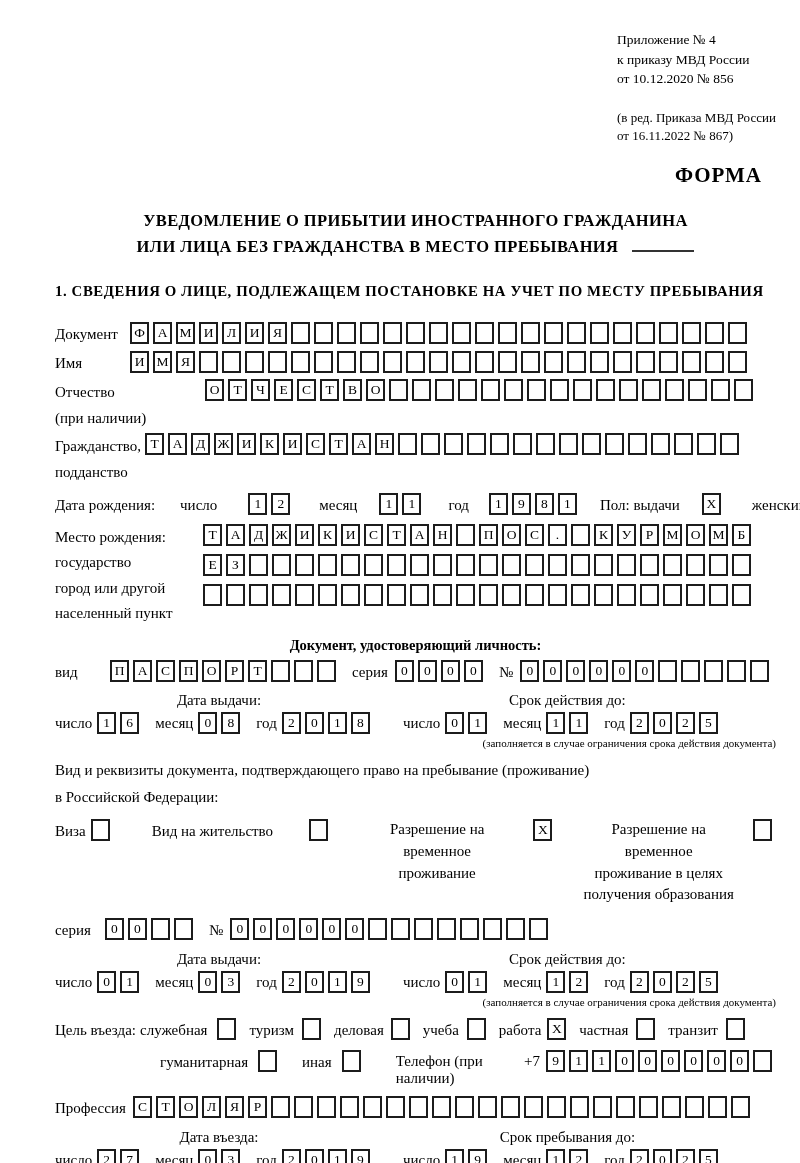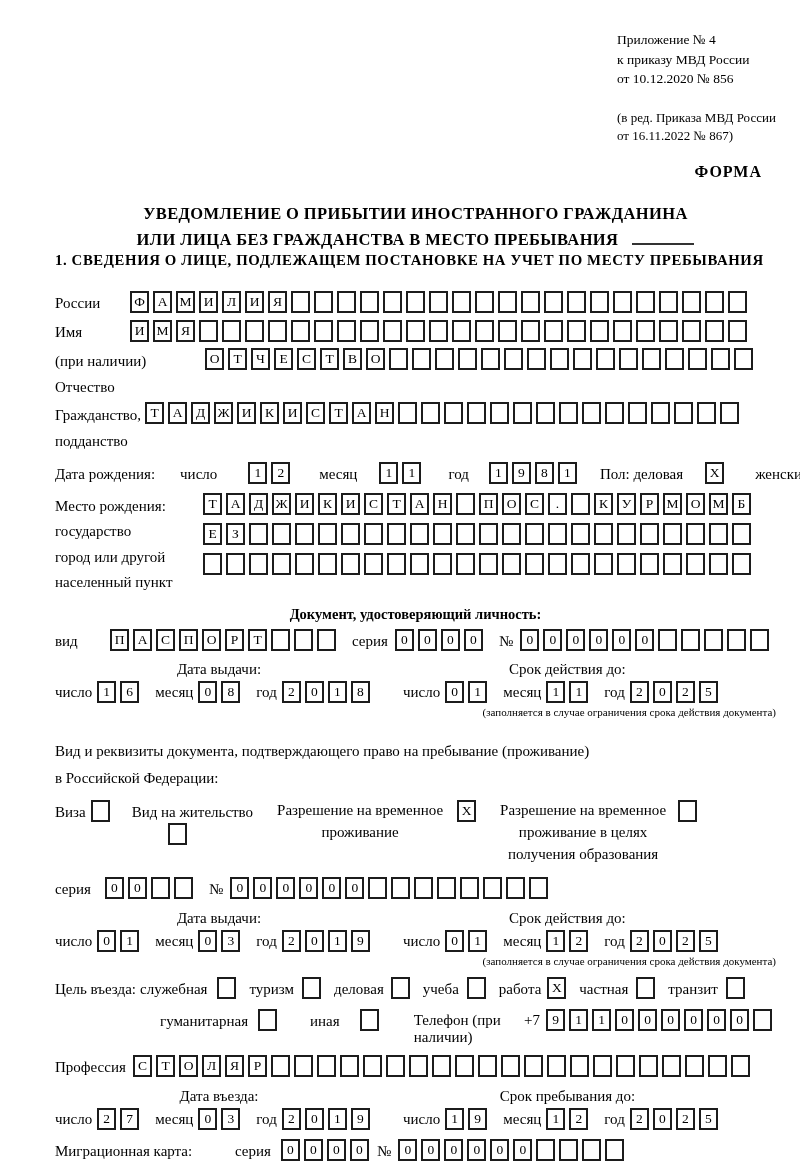--- a/index.html
+++ b/index.html
@@ -2,26 +2,26 @@
 <html><head>
 <meta charset="utf-8">
 <style>
   html,body{margin:0;padding:0;background:#fff;color:#000;}
   body{width:800px;height:1163px;font-family:"Liberation Serif", serif;font-size:15px;overflow:hidden;}
   .page{box-sizing:border-box;width:800px;height:1163px;padding:30px 24px 10px 55px;position:relative;}
 
   
   .appendix{margin-left:562px;font-size:13.5px;line-height:1.45;white-space:nowrap;}
   .appendix-note{margin-top:20px;font-size:13px;line-height:1.4;}
-  .forma{margin-top:18px;margin-right:14px;text-align:right;font-weight:bold;font-size:16px;letter-spacing:1px;}
+  .forma{margin-top:18px;margin-right:14px;text-align:right;font-weight:bold;font-size:21px;letter-spacing:1px;}
 
   
   .title{margin-top:20px;text-align:center;font-weight:bold;font-size:16.5px;line-height:1.55;letter-spacing:.4px;}
   .blank{display:inline-block;width:62px;border-bottom:2px solid #333;margin-left:14px;height:14px;}
-  .section-heading{font-weight:bold;font-size:14.8px;letter-spacing:.6px;}
+  .section-heading{margin-top:24px;font-weight:bold;font-size:14.8px;letter-spacing:.6px;}
 
   
   .row{display:flex;align-items:flex-start;margin-top:6px;}
   .lbl{line-height:1.3;padding-top:3px;flex:none;}
   .lblcol{flex:none;line-height:1.7;padding-top:1px;}
   .boxes{display:inline-flex;flex:none;white-space:nowrap;}
   .cell{width:19px;height:22px;box-sizing:border-box;border:2px solid #1c1c1c;margin-right:4px;display:inline-flex;align-items:center;justify-content:center;font-size:13.5px;background:#fff;flex:none;}
   .boxcol .boxes{display:flex;margin-bottom:8px;}
   .w75{width:75px;} .w90{width:90px;} .w148{width:148px;} .w150{width:150px;} .w55{width:55px;} .w78{width:78px;}
 
@@ -71,21 +71,21 @@
   <div class="forma">ФОРМА</div>
 
   <div class="title">
     <div>УВЕДОМЛЕНИЕ О ПРИБЫТИИ ИНОСТРАННОГО ГРАЖДАНИНА</div>
     <div><span>ИЛИ ЛИЦА БЕЗ ГРАЖДАНСТВА В МЕСТО ПРЕБЫВАНИЯ</span><span class="blank"></span></div>
   </div>
 
   <div class="section-heading">1. СВЕДЕНИЯ О ЛИЦЕ, ПОДЛЕЖАЩЕМ ПОСТАНОВКЕ НА УЧЕТ ПО МЕСТУ ПРЕБЫВАНИЯ</div>
 
   <div class="row" style="margin-top:22px;">
-    <span class="lbl w75">России</span>
+    <span class="lbl w75">Документ</span>
     <span class="boxes">
         <span class="cell">Ф</span>
         <span class="cell">А</span>
         <span class="cell">М</span>
         <span class="cell">И</span>
         <span class="cell">Л</span>
         <span class="cell">И</span>
         <span class="cell">Я</span>
         <span class="cell"></span>
         <span class="cell"></span>
@@ -138,22 +138,22 @@
         <span class="cell"></span>
         <span class="cell"></span>
         <span class="cell"></span>
         <span class="cell"></span>
         <span class="cell"></span>
       </span>
   </div>
 
   <div class="row">
     <span class="lblcol w150">
+      <div>Отчество</div>
       <div>(при наличии)</div>
-      <div>Отчество</div>
     </span>
     <span class="boxes">
         <span class="cell">О</span>
         <span class="cell">Т</span>
         <span class="cell">Ч</span>
         <span class="cell">Е</span>
         <span class="cell">С</span>
         <span class="cell">Т</span>
         <span class="cell">В</span>
         <span class="cell">О</span>
@@ -223,21 +223,21 @@
         <span class="cell">1</span>
         <span class="cell">1</span>
       </span>
     <span class="lbl" style="margin-left:8px;margin-right:5px;">год</span>
     <span class="boxes">
         <span class="cell">1</span>
         <span class="cell">9</span>
         <span class="cell">8</span>
         <span class="cell">1</span>
       </span>
-    <span class="lbl" style="margin-left:4px;margin-right:7px;">Пол: деловая</span>
+    <span class="lbl" style="margin-left:4px;margin-right:7px;">Пол: выдачи</span>
     <span class="boxes">
         <span class="cell">X</span>
       </span>
     <span class="lbl" style="margin-left:12px;margin-right:12px;">женский</span>
     <span class="boxes">
         <span class="cell"></span>
       </span>
   </div>
 
   <div class="row" style="margin-top:8px;">
@@ -409,31 +409,31 @@
             <span class="cell">2</span>
             <span class="cell">0</span>
             <span class="cell">2</span>
             <span class="cell">5</span>
           </span>
       </div>
     </div>
   </div>
   <div class="valid-note">(заполняется в случае ограничения срока действия документа)</div>
 
-  <div class="plain" style="margin-top:20px;">Вид и реквизиты документа, подтверждающего право на пребывание (проживание)</div>
+  <div class="plain" style="margin-top:8px;">Вид и реквизиты документа, подтверждающего право на пребывание (проживание)</div>
   <div class="plain">в Российской Федерации:</div>
 
   <div class="res-row">
     <span class="opt">
       <span class="lbl">Виза</span>
       <span class="boxes" style="margin-left:5px;">
           <span class="cell"></span>
         </span>
     </span>
-    <span class="opt" style="margin-left:18px;flex-direction:column;">
+    <span class="opt" style="margin-left:38px;">
       <span class="lbl">Вид на жительство</span>
       <span class="boxes" style="margin-left:36px;">
           <span class="cell"></span>
         </span>
     </span>
     <span class="opt" style="margin-left:24px;">
       <span class="opt-lines">
         <span>Разрешение на временное</span>
         <span>проживание</span>
       </span>
@@ -574,21 +574,21 @@
     </span>
   </div>
 
   <div class="visit-row visit2">
     <span class="opt">
       <span class="lbl">гуманитарная</span>
       <span class="boxes" style="margin-left:10px;">
           <span class="cell"></span>
         </span>
     </span>
-    <span class="opt" style="margin-left:20px;gap:10px;">
+    <span class="opt" style="margin-left:12px;">
       <span class="lbl">иная</span>
       <span class="boxes" style="margin-left:10px;">
           <span class="cell"></span>
         </span>
     </span>
     <span class="phone-label">Телефон (при наличии)</span>
     <span class="phone-prefix">+7</span>
     <span class="boxes">
         <span class="cell">9</span>
         <span class="cell">1</span>

